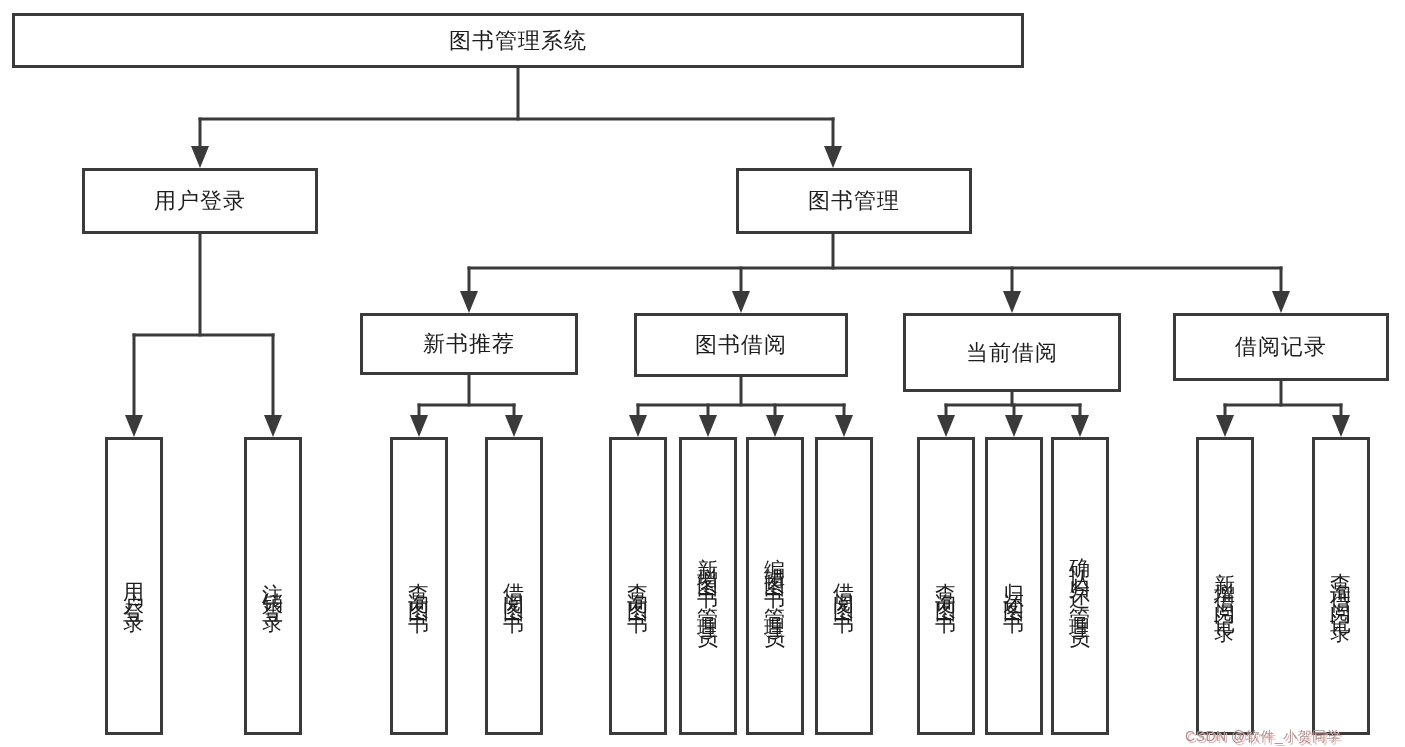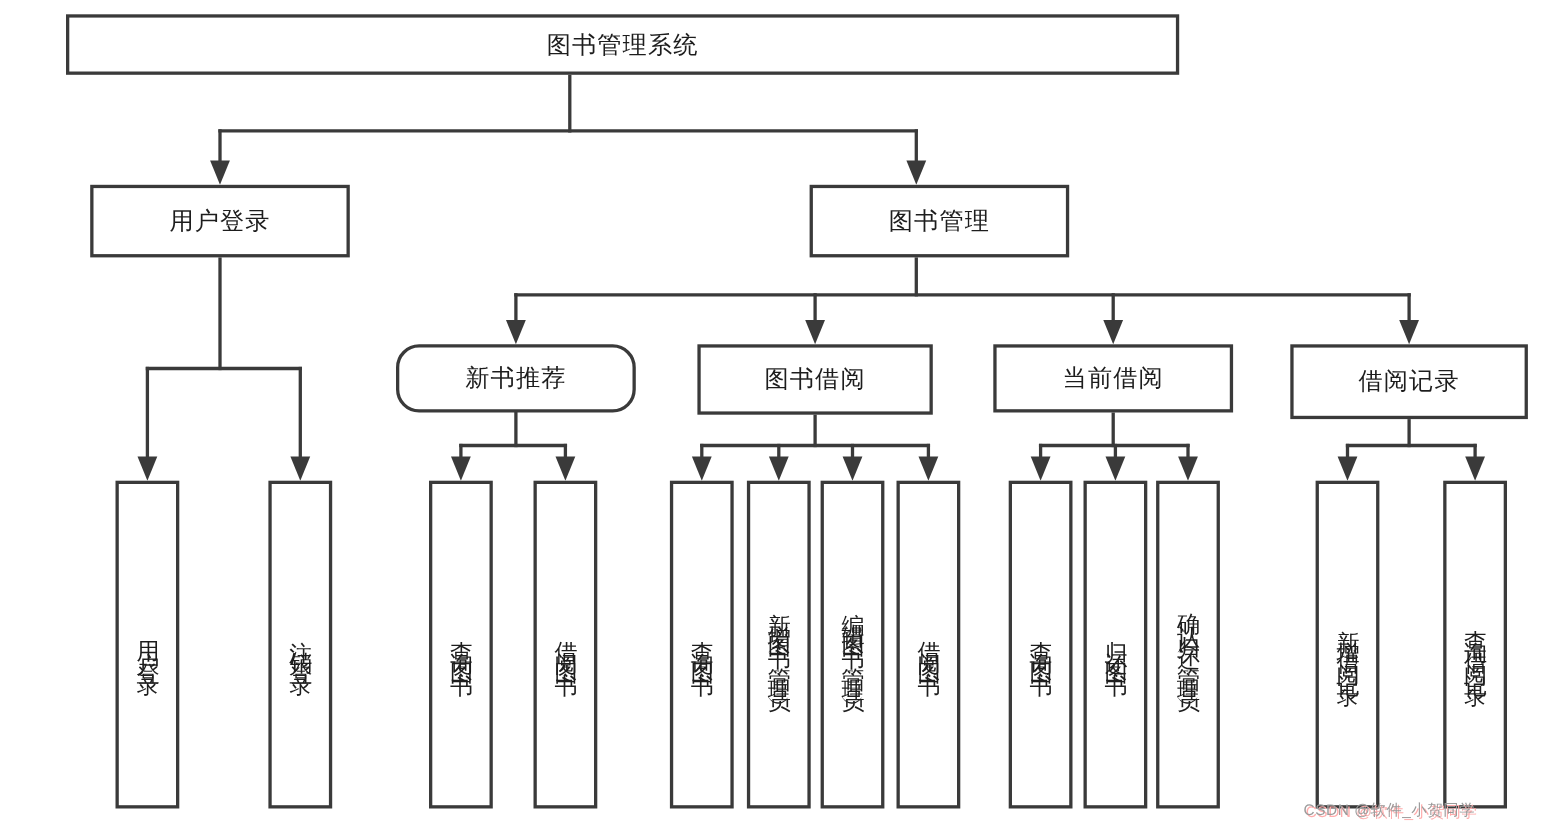--- a/index.html
+++ b/index.html
@@ -114,28 +114,28 @@
       <path class="arrowhead" d="M766 415 H784 L775 437 Z"></path>
       <path class="arrowhead" d="M835 415 H853 L844 437 Z"></path>
       <path class="arrowhead" d="M937 415 H955 L946 437 Z"></path>
       <path class="arrowhead" d="M1005 415 H1023 L1014 437 Z"></path>
       <path class="arrowhead" d="M1071 415 H1089 L1080 437 Z"></path>
       <path class="arrowhead" d="M1216 415 H1234 L1225 437 Z"></path>
       <path class="arrowhead" d="M1332 415 H1350 L1341 437 Z"></path>
     </g>
   </svg>
 
-  <div class="box" style="left:12px;top:13px;width:1012px;height:55px;margin-left:48px;">图书管理系统</div>
+  <div class="box" style="left:12px;top:13px;width:1012px;height:55px;">图书管理系统</div>
 
   <div class="box" style="left:82px;top:168px;width:236px;height:66px;">用户登录</div>
   <div class="box" style="left:736px;top:168px;width:236px;height:66px;">图书管理</div>
 
-  <div class="box" style="left:360px;top:313px;width:218px;height:62px;border-radius:21px;">新书推荐</div>
+  <div class="box" style="left:360px;top:313px;width:218px;height:62px;">新书推荐</div>
   <div class="box" style="left:634px;top:313px;width:214px;height:64px;">图书借阅</div>
-  <div class="box" style="left:903px;top:313px;width:218px;height:62px;">当前借阅</div>
+  <div class="box" style="left:903px;top:313px;width:218px;height:79px;">当前借阅</div>
   <div class="box" style="left:1173px;top:313px;width:216px;height:68px;">借阅记录</div>
 
   <div class="box leaf" style="left:105px;top:437px;width:58px;height:298px;">用户登录</div>
   <div class="box leaf" style="left:244px;top:437px;width:58px;height:298px;">注销登录</div>
 
   <div class="box leaf" style="left:390px;top:437px;width:58px;height:298px;">查询图书</div>
   <div class="box leaf" style="left:485px;top:437px;width:58px;height:298px;">借阅图书</div>
 
   <div class="box leaf" style="left:609px;top:437px;width:58px;height:298px;">查询图书</div>
   <div class="box leaf" style="left:679px;top:437px;width:58px;height:298px;">新增图书（管理员）</div>

